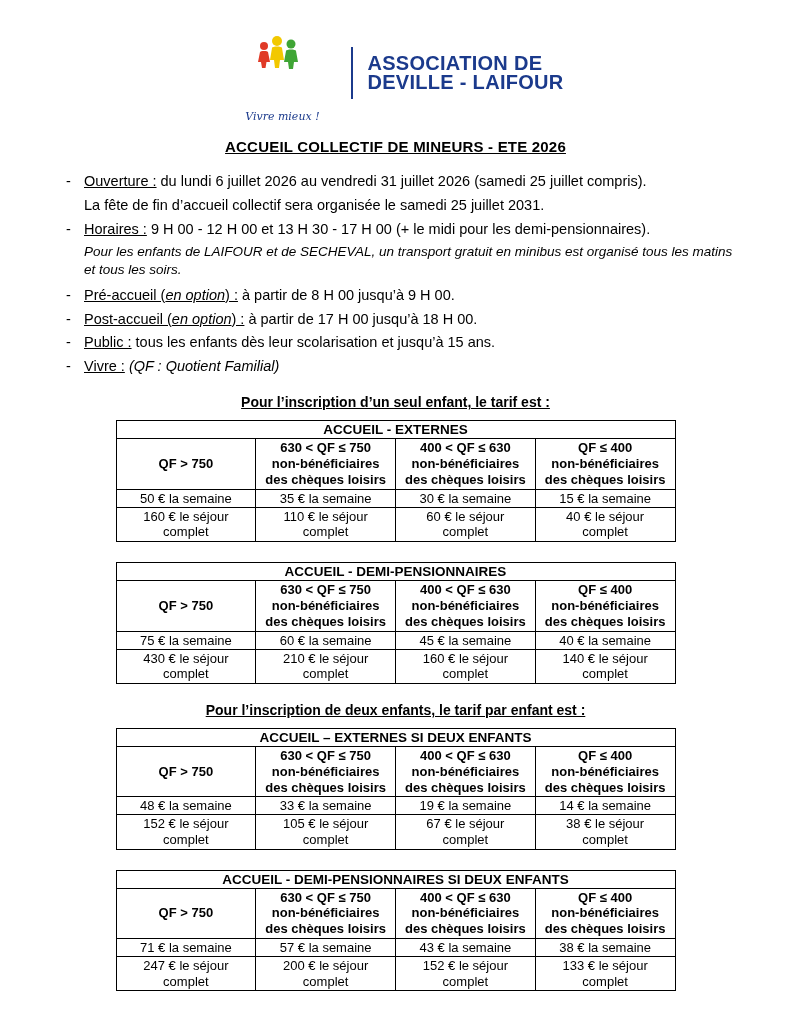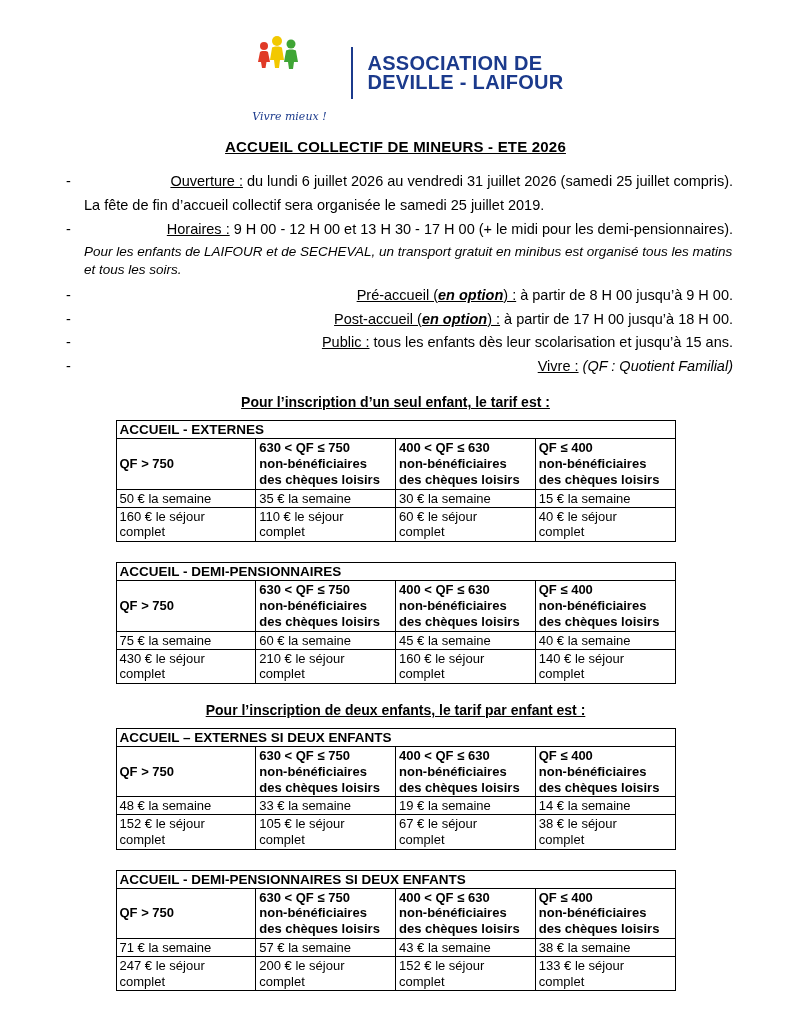--- a/index.html
+++ b/index.html
@@ -88,36 +88,35 @@
     margin-bottom: 3px;
   }
   .bullet-dash {
     width: 26px;
     flex: 0 0 26px;
     padding-left: 8px;
     box-sizing: border-box;
   }
   .bullet-body {
     flex: 1 1 auto;
-    text-align: right;
   }
   .sub-line {
     margin-left: 26px;
     margin-bottom: 4px;
   }
   .note-italic {
     margin-left: 26px;
     font-style: italic;
     font-size: 13.5px;
     line-height: 1.38;
     margin-bottom: 5px;
   }
   .u { text-decoration: underline; }
   .i { font-style: italic; }
-  .bi { font-weight: bold; font-style: italic; text-decoration: underline; }
+  .bi { font-weight: normal; font-style: italic; text-decoration: underline; }
 
   
   .section-head {
     text-align: center;
     font-weight: bold;
     font-size: 14px;
     text-decoration: underline;
     margin: 18px 0 10px 0;
   }
 
@@ -125,21 +124,21 @@
   table.tarif {
     border-collapse: collapse;
     width: 560px;
     margin: 0 auto 6px auto;
     font-size: 13px;
     table-layout: fixed;
   }
   table.tarif td, table.tarif th {
     border: 1px solid #000;
     padding: 1px 3px;
-    text-align: left;
+    text-align: center;
     vertical-align: middle;
   }
   .tbl-title {
     font-weight: bold;
     font-size: 13.5px;
     padding: 2px 0;
   }
   .qf-head {
     font-weight: bold;
     font-size: 13px;
@@ -168,41 +167,41 @@
 
           <g>
             <circle cx="50" cy="7" r="5" fill="#f2c800"></circle>
             <path d="M45 14 C45 12 55 12 55 14 L57 26 L53 26 L52 34 L48 34 L47 26 L43 26 Z" fill="#f2c800"></path>
             <circle cx="64" cy="10" r="4.5" fill="#3fa535"></circle>
             <path d="M59 17 C59 15 69 15 69 17 L71 28 L67 28 L66 35 L62 35 L61 28 L57 28 Z" fill="#3fa535"></path>
             <circle cx="37" cy="12" r="4" fill="#e03a27"></circle>
             <path d="M33 18 C33 16.5 41 16.5 41 18 L43 28 L39.5 28 L38.5 34 L35 34 L34 28 L31 28 Z" fill="#e03a27"></path>
           </g>
         </svg>
-        <div class="logo-tag" style="position:absolute; left:7px; top:72px; width:110px;">Vivre mieux !</div>
+        <div class="logo-tag" style="position:absolute; left:0; top:72px; width:110px;">Vivre mieux !</div>
       </div>
     </div>
     <div class="logo-divider"></div>
     <div>
       <div class="logo-assoc">ASSOCIATION DE</div>
       <div class="logo-assoc">DEVILLE - LAIFOUR</div>
     </div>
   </div>
 
   <div class="doc-title">ACCUEIL COLLECTIF DE MINEURS - ETE 2026</div>
 
   <div class="bullets">
 
     <div class="bullet-row">
       <div class="bullet-dash">-</div>
       <div class="bullet-body">
         <span class="u">Ouverture :</span><span> du lundi 6 juillet 2026 au vendredi 31 juillet 2026 (samedi 25 juillet compris).</span>
       </div>
     </div>
-    <div class="sub-line">La fête de fin d’accueil collectif sera organisée le samedi 25 juillet 2019.</div>
+    <div class="sub-line">La fête de fin d’accueil collectif sera organisée le samedi 25 juillet 2031.</div>
 
     <div class="bullet-row">
       <div class="bullet-dash">-</div>
       <div class="bullet-body">
         <span class="u">Horaires :</span><span> 9 H 00 - 12 H 00 et 13 H 30 - 17 H 00 (+ le midi pour les demi-pensionnaires).</span>
       </div>
     </div>
     <div class="note-italic">Pour les enfants de LAIFOUR et de SECHEVAL, un transport gratuit en minibus est organisé tous les matins et tous les soirs.</div>
 
     <div class="bullet-row">

